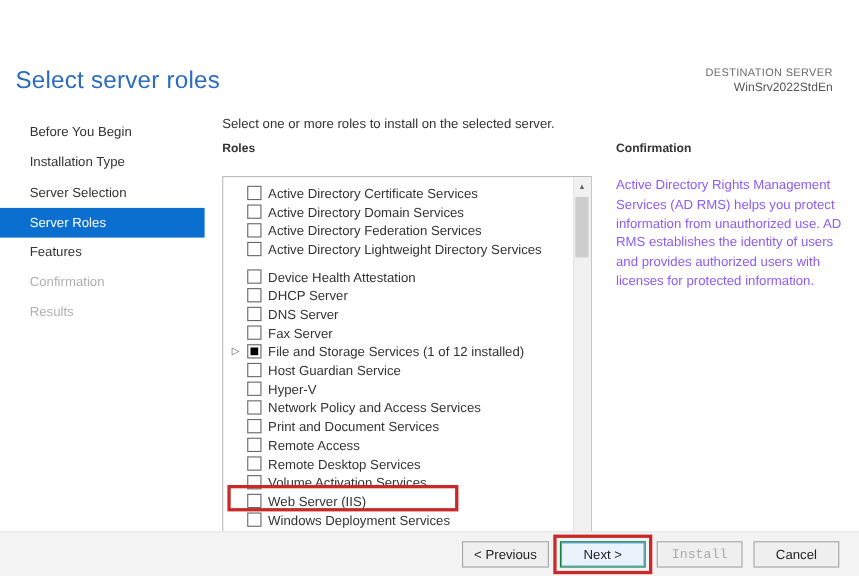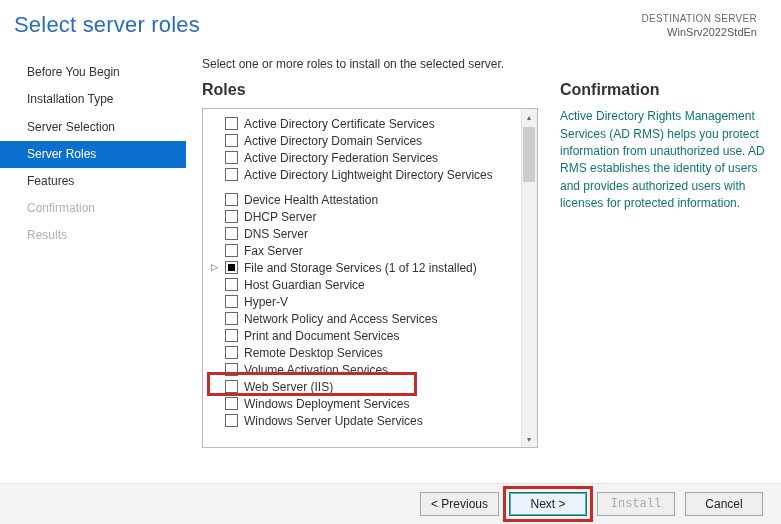--- a/index.html
+++ b/index.html
@@ -11,20 +11,21 @@
     font-size: 12px;
     background: #ffffff;
     color: #333333;
     position: relative;
   }
   .header {
     display: flex;
     justify-content: space-between;
     align-items: flex-start;
     padding: 12px 24px 6px 14px;
+    margin-top: 48px;
   }
   .title {
     font-size: 22px;
     font-weight: 300;
     color: #2a6cbd;
     letter-spacing: 0.2px;
   }
   .dest {
     text-align: right;
     font-size: 11px;
@@ -62,21 +63,21 @@
   }
   .instruction { font-size: 12px; color:#333; margin: 2px 0 10px 0;}
   .columns {
     display: flex;
     gap: 22px;
     flex: 1;
     min-height: 0;
   }
   .roles-col { width: 336px; display:flex; flex-direction:column;}
   .desc-col { flex: 1; }
-  .section-label { font-weight: 600; font-size: 16px; margin-bottom: 9px;}
+  .section-label { font-weight: 600; font-size: 11px; margin-bottom: 19px;}
   .listbox {
     border: 1px solid #bbbbbb;
     height: 340px;
     position: relative;
     overflow: hidden;
     background: #fff;
   }
   .list-inner {
     position: absolute;
     inset: 0 16px 0 0;
@@ -132,21 +133,21 @@
     align-items: center;
     justify-content: center;
     flex-shrink: 0;
   }
   .cb.partial::after {
     content: "";
     width: 7px; height: 7px;
     background: #000;
   }
   .group-gap { height: 8px; }
-  .desc-text { font-size: 12px; color:#0f766e; line-height: 1.45; }
+  .desc-text { font-size: 12px; color:#8b5cf6; line-height: 1.45; }
   .footer {
     position: absolute;
     left: 0; right: 0; bottom: 0;
     background: #f3f3f3;
     border-top: 1px solid #e3e3e3;
     height: 41px;
     display: flex;
     align-items: center;
     justify-content: flex-end;
     padding-right: 18px;
@@ -252,20 +253,24 @@
                 <span class="cb"></span>
                 <span>Hyper-V</span>
               </div>
               <div class="role-row">
                 <span class="cb"></span>
                 <span>Network Policy and Access Services</span>
               </div>
               <div class="role-row">
                 <span class="cb"></span>
                 <span>Print and Document Services</span>
+              </div>
+              <div class="role-row">
+                <span class="cb"></span>
+                <span>Remote Access</span>
               </div>
               <div class="role-row">
                 <span class="cb"></span>
                 <span>Remote Desktop Services</span>
               </div>
               <div class="role-row">
                 <span class="cb"></span>
                 <span>Volume Activation Services</span>
               </div>
               <div class="role-row" style="position: relative;">

